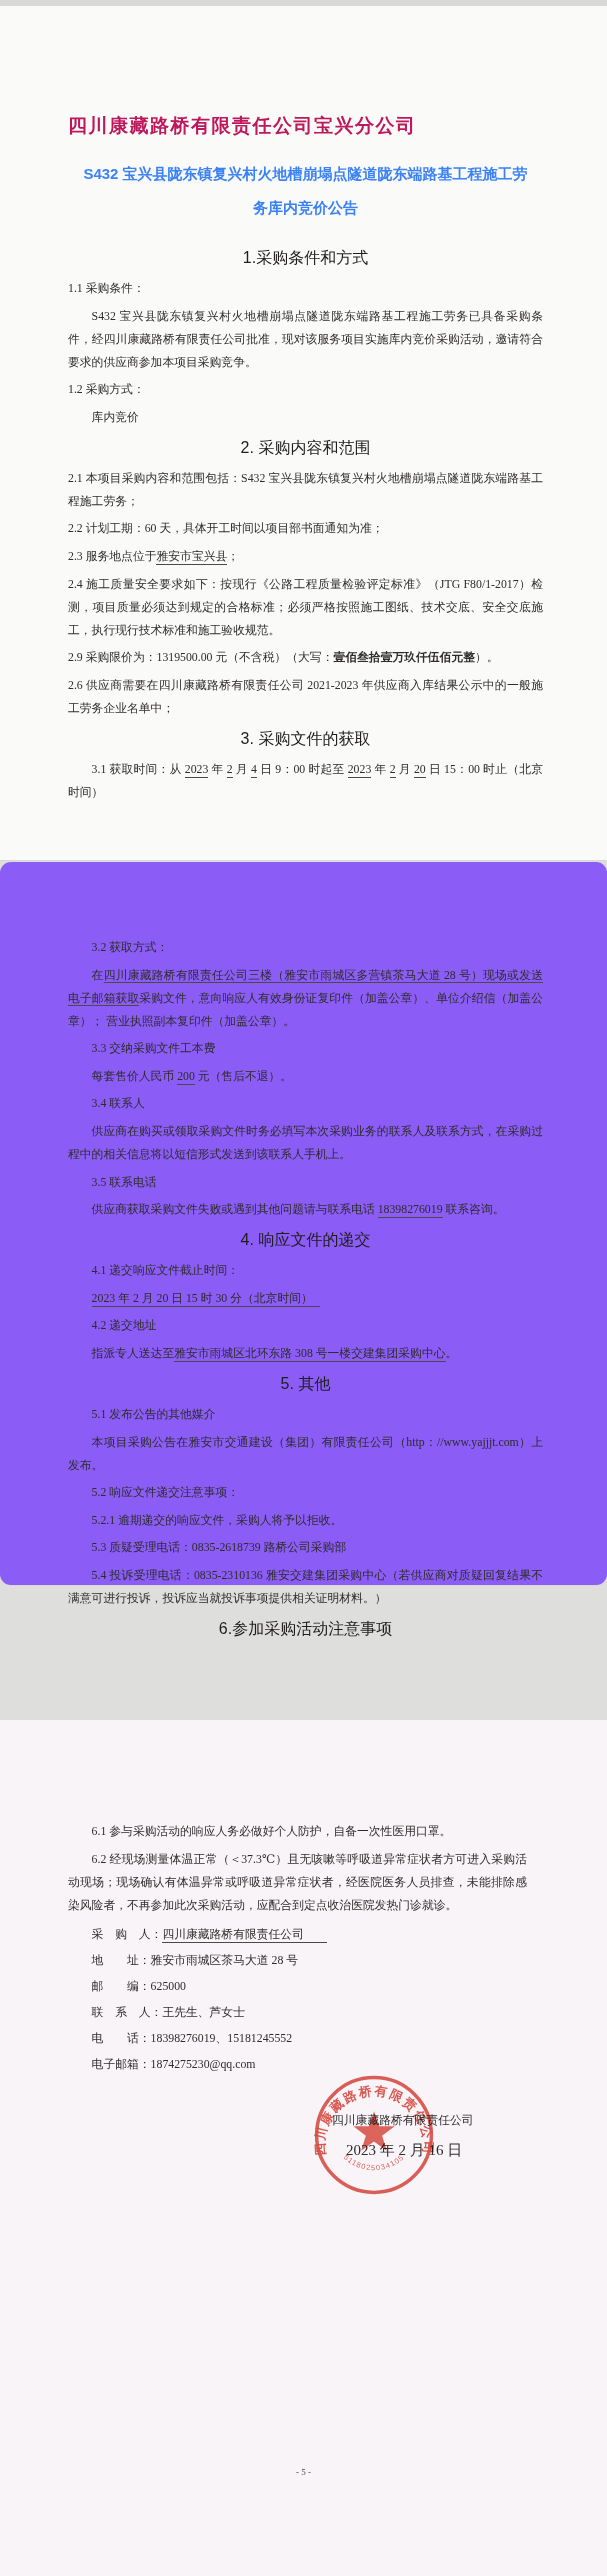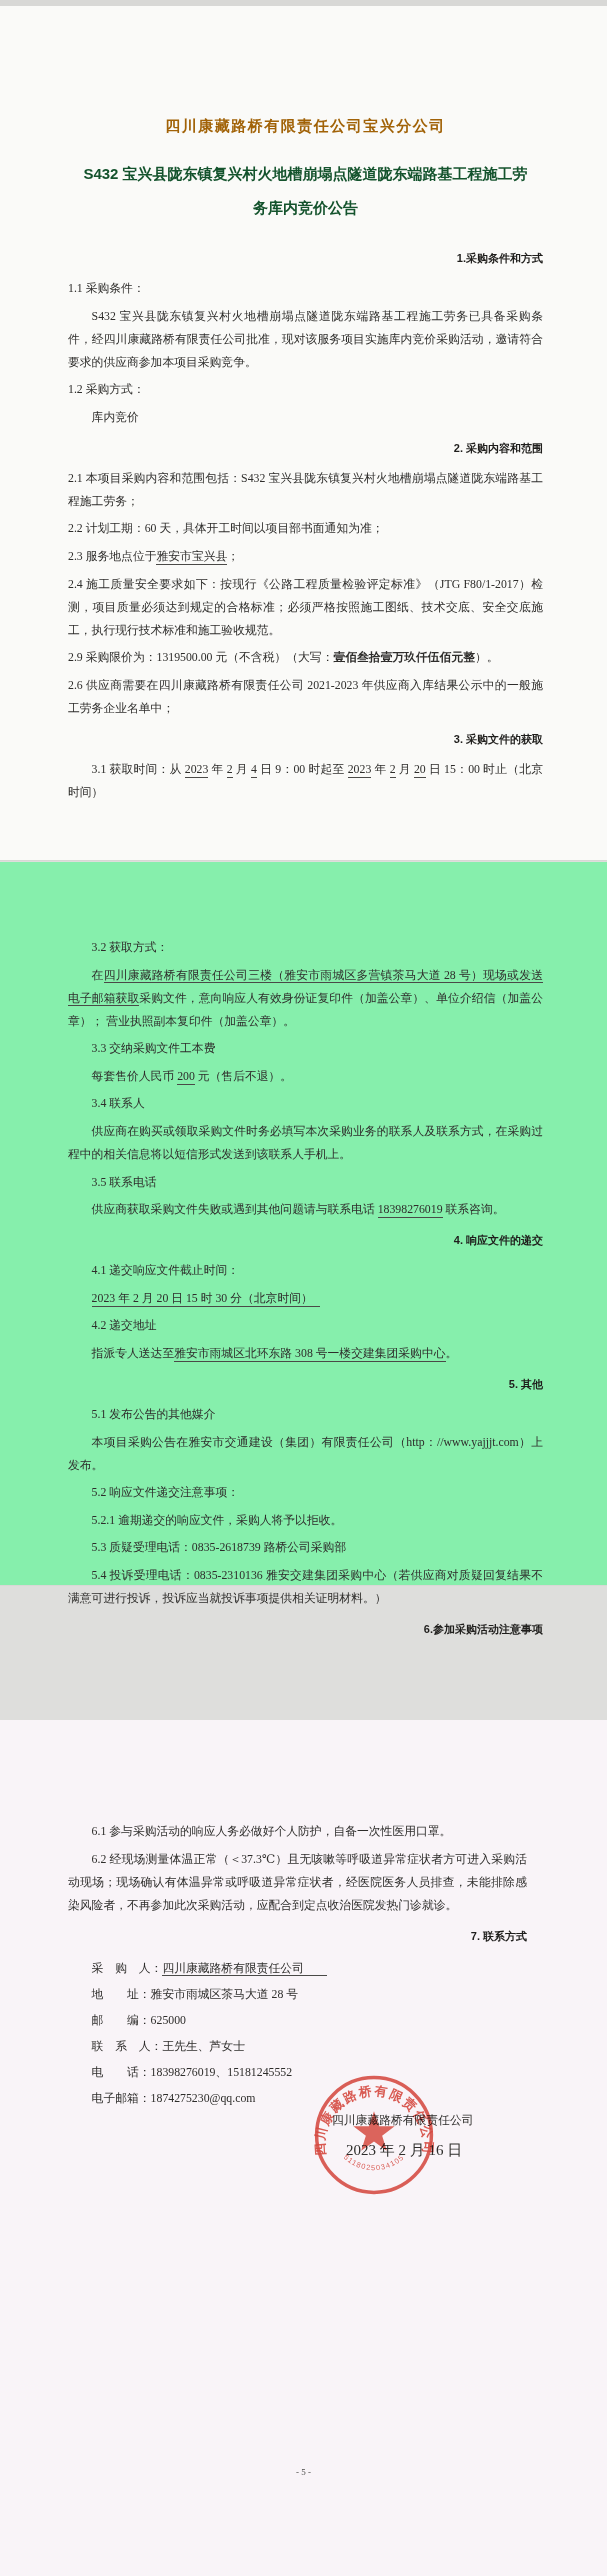--- a/index.html
+++ b/index.html
@@ -15,68 +15,67 @@
     background:#dededc;
     overflow:hidden;
   }
   .page{
     position:absolute;
     left:0;
     width:607px;
     box-sizing:border-box;
   }
   .page-1{top:6px;height:854px;background:#fafaf8;box-shadow:0 0.8px 0 #d6d6d4;}
-  .page-2{top:862px;height:723px;background:#86efac;box-shadow:0 0.8px 0 #d6d6d4;}
+  .page-2{top:862px;height:723px;background:#8b5cf6;box-shadow:0 0.8px 0 #d6d6d4;border-radius:11px;}
   .page-3{top:1720px;height:856px;background:#f9f4f8;}
   .inner{
     box-sizing:border-box;
     height:100%;
     position:relative;
   }
   .page-1 .inner{padding:108px 64px 0 68px;}
   .page-2 .inner{padding:74px 64px 0 68px;}
   .page-3 .inner{padding:100px 80px 0 68px;}
 
   p{
     margin:0 0 4.6px 0;
     font-size:11.8px;
     line-height:23px;
     color:#2e2d2b;
     text-align:justify;
   }
   .ind{text-indent:2em;}
   .sec{
     font-family:"Liberation Sans","DejaVu Sans",sans-serif;
-    font-weight:bold;
-    font-size:11px;
+    font-weight:normal;
+    font-size:16px;
     line-height:20px;
     color:#1f1e1c;
     margin:9px 0 9px 0;
-    text-align:right;
+    text-align:center;
   }
   .doc-company{
     font-family:"Liberation Sans","DejaVu Sans",sans-serif;
     font-weight:bold;
-    font-size:15px;
+    font-size:19px;
     letter-spacing:1.5px;
-    text-align:center;
     text-indent:0;
     margin:0 0 20px 0;
-    color:#a16207;
+    color:#be185d;
   }
   .doc-title{
     font-family:"Liberation Sans","DejaVu Sans",sans-serif;
     font-weight:bold;
     font-size:15px;
     line-height:34px;
     text-align:center;
     text-indent:0;
     width:456px;
     margin:0 auto 23px auto;
-    color:#14532d;
+    color:#3b82f6;
   }
   .u{
     border-bottom:0.8px solid #4a4947;
     padding-bottom:0.8px;
   }
   .u-ext{padding-right:23px;}
   .u-tail{padding-right:7.6px;}
   .b{font-weight:bold;font-family:Liberation Serif, serif;}
   .contact-row{line-height:26px;margin-bottom:0;}
   .sig-company{
@@ -178,21 +177,20 @@
 
       <p class="sec">6.参加采购活动注意事项</p>
     </div>
   </div>
 
   <div class="page page-3">
     <div class="inner">
       <p class="ind">6.1 参与采购活动的响应人务必做好个人防护，自备一次性医用口罩。</p>
       <p class="ind">6.2 经现场测量体温正常（＜37.3℃）且无咳嗽等呼吸道异常症状者方可进入采购活动现场；现场确认有体温异常或呼吸道异常症状者，经医院医务人员排查，未能排除感染风险者，不再参加此次采购活动，应配合到定点收治医院发热门诊就诊。</p>
 
-      <p class="sec">7. 联系方式</p>
 
       <p class="ind contact-row"><span>采　购　人：</span><span class="u u-ext">四川康藏路桥有限责任公司</span></p>
       <p class="ind contact-row"><span>地　　址：</span><span>雅安市雨城区茶马大道 28 号</span></p>
       <p class="ind contact-row"><span>邮　　编：</span><span>625000</span></p>
       <p class="ind contact-row"><span>联　系　人：</span><span>王先生、芦女士</span></p>
       <p class="ind contact-row"><span>电　　话：</span><span>18398276019、15181245552</span></p>
       <p class="ind contact-row"><span>电子邮箱：</span><span>1874275230@qq.com</span></p>
 
       <div class="sig-company">四川康藏路桥有限责任公司</div>
       <div class="sig-date">2023 年 2 月 16 日</div>

